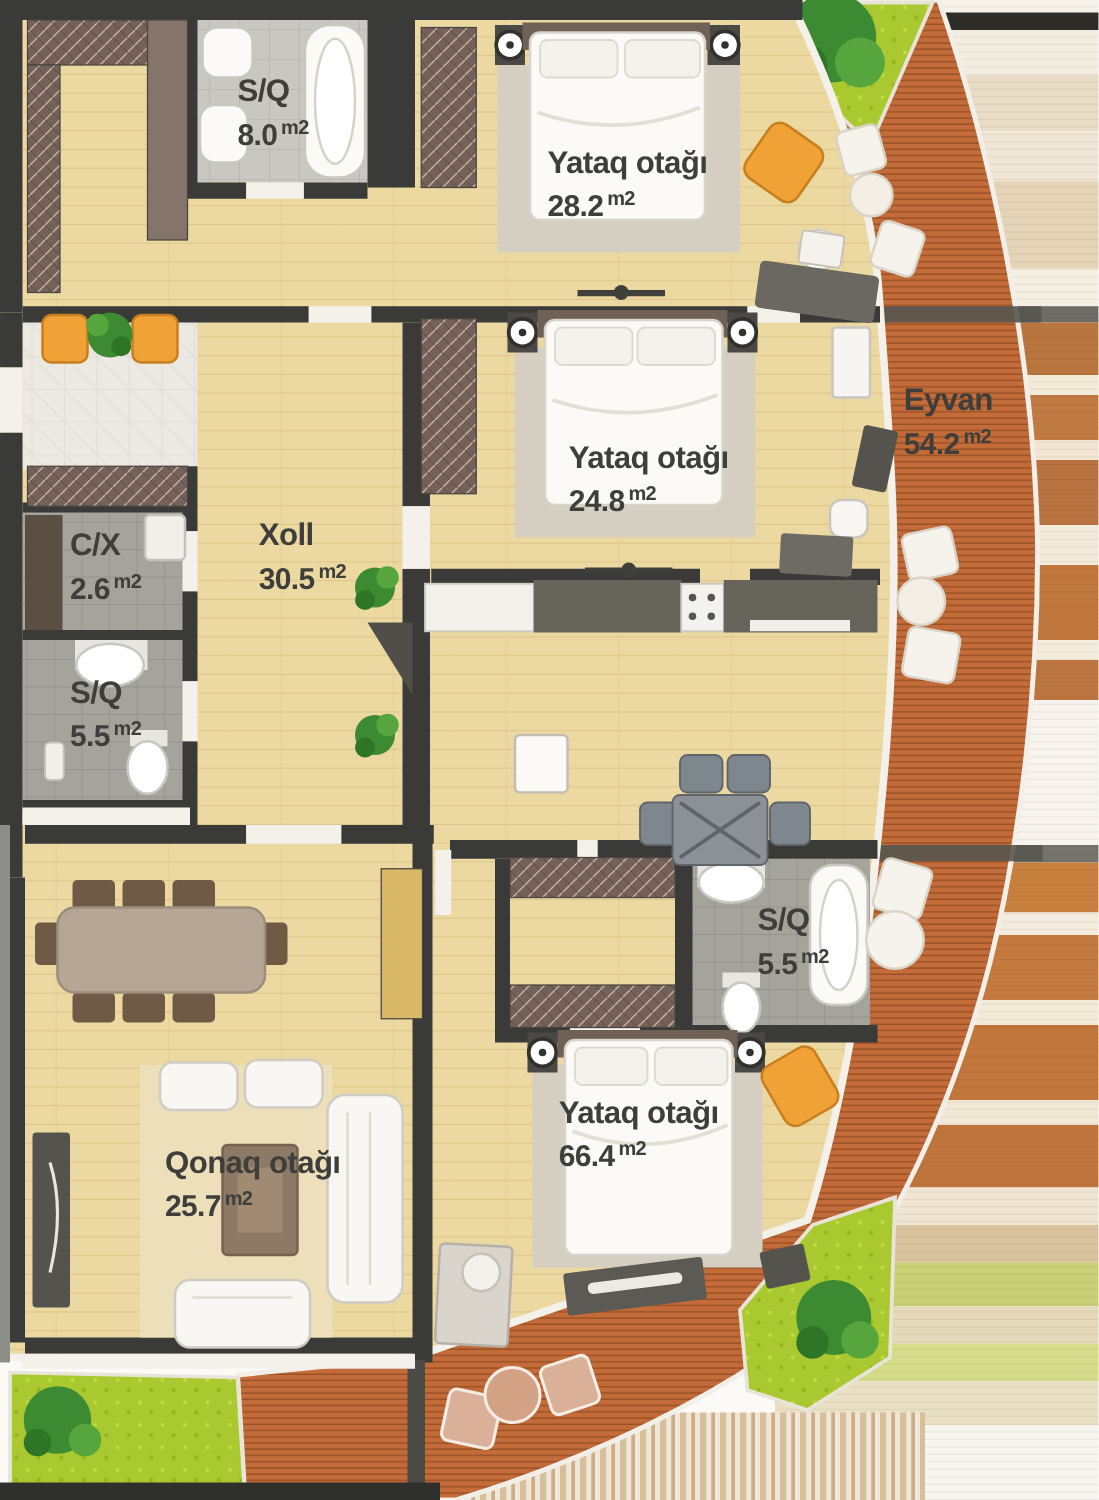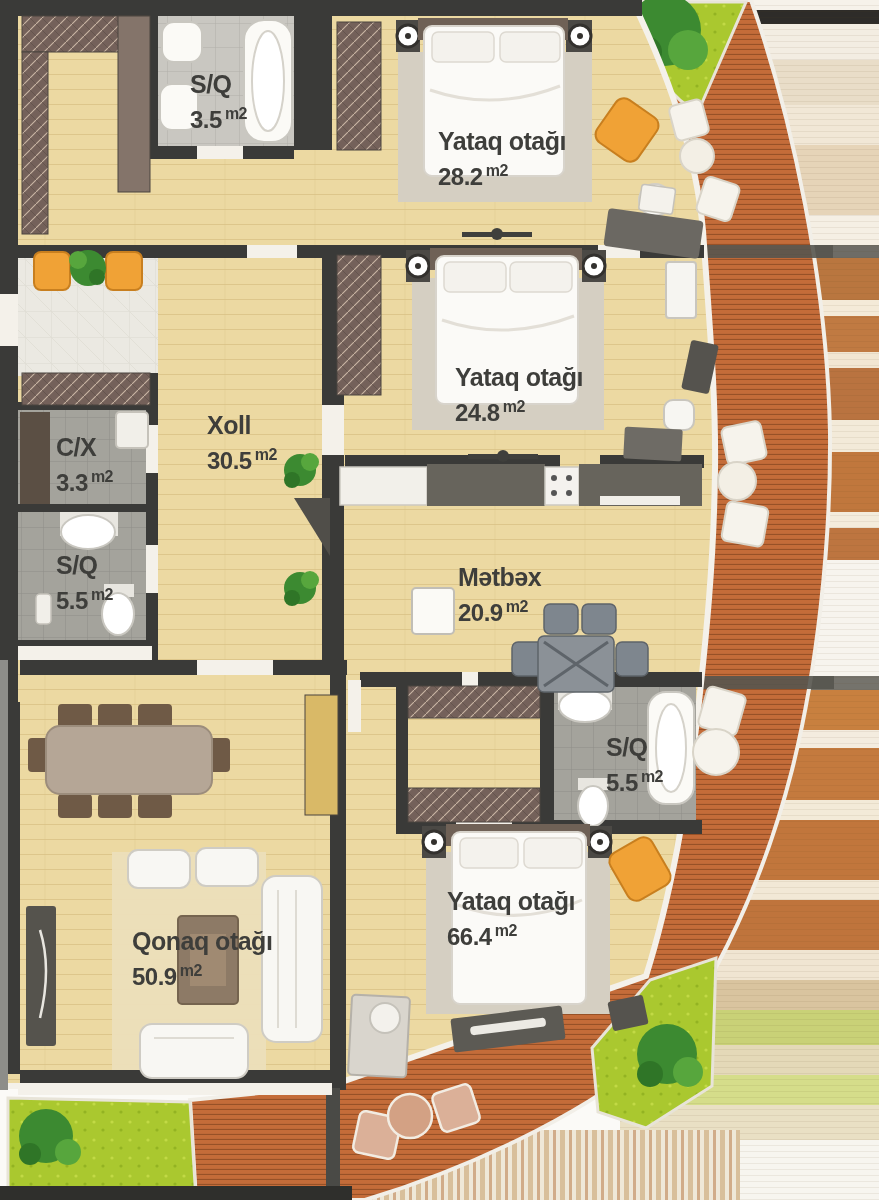--- a/index.html
+++ b/index.html
@@ -2,21 +2,21 @@
 <html style="--wall: #3a3a38; --floor: #ecd9a2; --deck: #c46c39; --deckline: #8f4c24; --grass: #aac82f; --tree: #3c8a31; --accent: #f0a236; --text: #3e3e3b; --white: #f6f3ec;"><head>
 <meta charset="utf-8">
 <style>
   :root{
     --wall:#3a3a38; --floor:#ecd9a2; --deck:#c46c39; --deckline:#8f4c24;
     --grass:#aac82f; --tree:#3c8a31; --accent:#f0a236; --text:#3e3e3b; --white:#f6f3ec;
   }
   html,body{margin:0;padding:0;background:#fff;font-family:"Liberation Sans",sans-serif;}
   .stage{position:relative;width:879px;height:1200px;overflow:hidden;background:#fbfaf7;}
   .stage svg{position:absolute;left:0;top:0;}
-  .room-label{position:absolute;color:var(--text);font-weight:bold;line-height:1.45;letter-spacing:-0.5px;z-index:5;white-space:nowrap;margin-top:11px;}
+  .room-label{position:absolute;color:var(--text);font-weight:bold;line-height:1.45;letter-spacing:-0.5px;z-index:5;white-space:nowrap;}
   .rname{font-size:25px;display:block;}
   .rarea{font-size:24px;}
   .unit{font-size:16px;vertical-align:super;margin-left:3px;}
 </style>
 </head>
 <body>
 
 <div class="stage">
 <svg width="879" height="1200" viewBox="0 0 879 1200">
   <defs>
@@ -378,23 +378,23 @@
     <rect x="702" y="690" width="40" height="42" rx="6" fill="#f6f3ec" stroke="#d9d4c8" stroke-width="2" transform="rotate(16 722 711)"></rect>
     <circle cx="716" cy="752" r="23" fill="#f6f3ec" stroke="#d9d4c8" stroke-width="2"></circle>
   </g>
   <g>
     <rect x="356" y="1114" width="42" height="42" rx="6" fill="#dbb098" stroke="#f2ece2" stroke-width="2.5" transform="rotate(12 377 1135)"></rect>
     <circle cx="410" cy="1116" r="22" fill="#d3a184" stroke="#f2ece2" stroke-width="2.5"></circle>
     <rect x="436" y="1088" width="40" height="40" rx="6" fill="#dbb098" stroke="#f2ece2" stroke-width="2.5" transform="rotate(-18 456 1108)"></rect>
   </g>
 </svg>
 
-<div class="room-label" style="left:190px;top:55px"><span class="rname">S/Q</span><span class="rarea"><span>3.5</span><span class="unit">m2</span></span></div>
+<div class="room-label" style="left:190px;top:55px"><span class="rname">S/Q</span><span class="rarea"><span>8.0</span><span class="unit">m2</span></span></div>
 <div class="room-label" style="left:438px;top:112px"><span class="rname">Yataq otağı</span><span class="rarea"><span>28.2</span><span class="unit">m2</span></span></div>
 <div class="room-label" style="left:455px;top:348px"><span class="rname">Yataq otağı</span><span class="rarea"><span>24.8</span><span class="unit">m2</span></span></div>
-<div class="room-label" style="left:207px;top:396px"><span class="rname">Xoll</span><span class="rarea"><span>30.5</span><span class="unit">m2</span></span></div>
-<div class="room-label" style="left:56px;top:418px"><span class="rname">C/X</span><span class="rarea"><span>3.3</span><span class="unit">m2</span></span></div>
+<div class="room-label" style="left:723px;top:302px"><span class="rname">Eyvan</span><span class="rarea"><span>54.2</span><span class="unit">m2</span></span></div>
+<div class="room-label" style="left:207px;top:410px"><span class="rname">Xoll</span><span class="rarea"><span>30.5</span><span class="unit">m2</span></span></div>
+<div class="room-label" style="left:56px;top:418px"><span class="rname">C/X</span><span class="rarea"><span>2.6</span><span class="unit">m2</span></span></div>
 <div class="room-label" style="left:56px;top:536px"><span class="rname">S/Q</span><span class="rarea"><span>5.5</span><span class="unit">m2</span></span></div>
-<div class="room-label" style="left:458px;top:548px"><span class="rname">Mətbəx</span><span class="rarea"><span>20.9</span><span class="unit">m2</span></span></div>
-<div class="room-label" style="left:132px;top:912px"><span class="rname">Qonaq otağı</span><span class="rarea"><span>50.9</span><span class="unit">m2</span></span></div>
+<div class="room-label" style="left:132px;top:912px"><span class="rname">Qonaq otağı</span><span class="rarea"><span>25.7</span><span class="unit">m2</span></span></div>
 <div class="room-label" style="left:606px;top:718px"><span class="rname">S/Q</span><span class="rarea"><span>5.5</span><span class="unit">m2</span></span></div>
 <div class="room-label" style="left:447px;top:872px"><span class="rname">Yataq otağı</span><span class="rarea"><span>66.4</span><span class="unit">m2</span></span></div>
 
 </div>
 </body></html>

